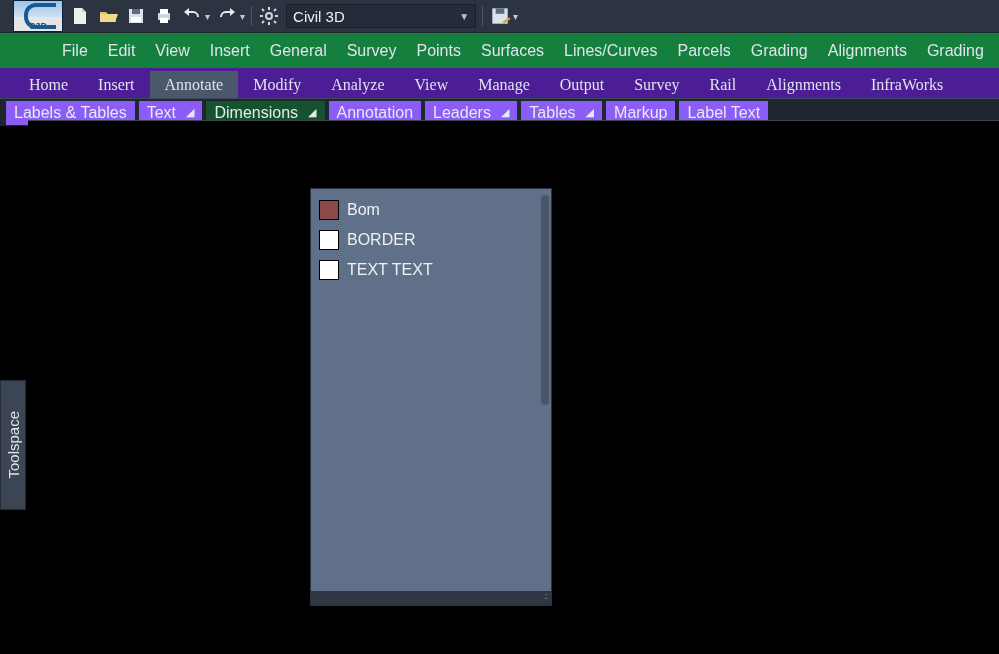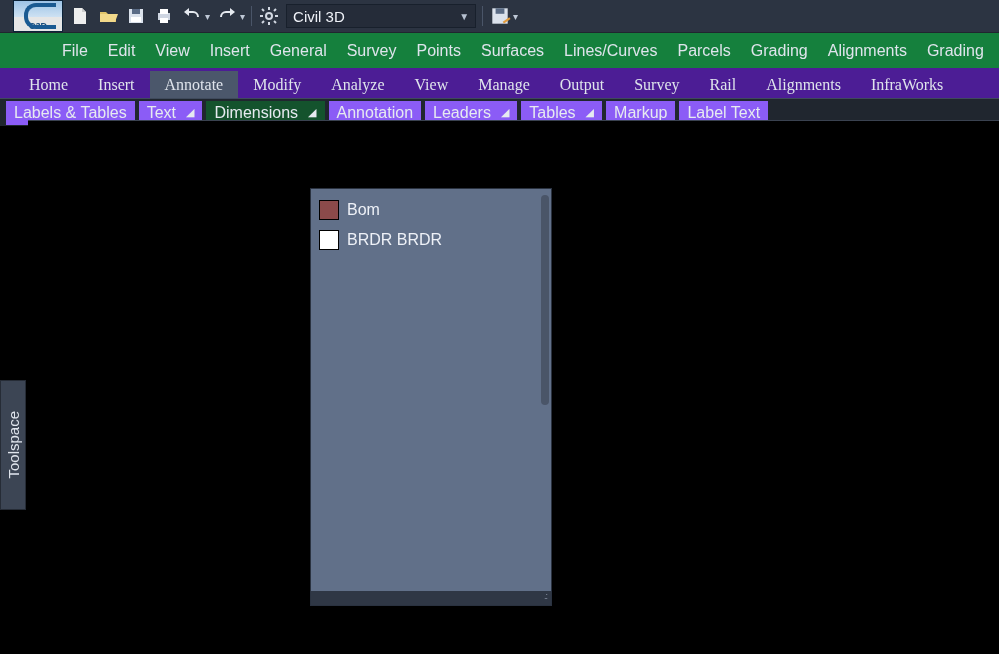--- a/index.html
+++ b/index.html
@@ -460,21 +460,25 @@
   <div class="viewport"></div>
 
   <div class="layer-list">
     <div class="layer-list-body">
       <div class="layer-item">
         <div class="sw sw-bom"></div>
         <span>Bom</span>
       </div>
       <div class="layer-item">
         <div class="sw sw-white"></div>
-        <span>BRDR BRDR</span>
+        <span>BORDER</span>
+      </div>
+      <div class="layer-item">
+        <div class="sw sw-white"></div>
+        <span>TEXT TEXT</span>
       </div>
       <div class="layer-list-scroll"></div>
     </div>
     <div class="layer-list-footer">
       <span class="resize-grip">.:</span>
     </div>
   </div>
 
   <div class="toolspace-tab">
     <span>Toolspace</span>

